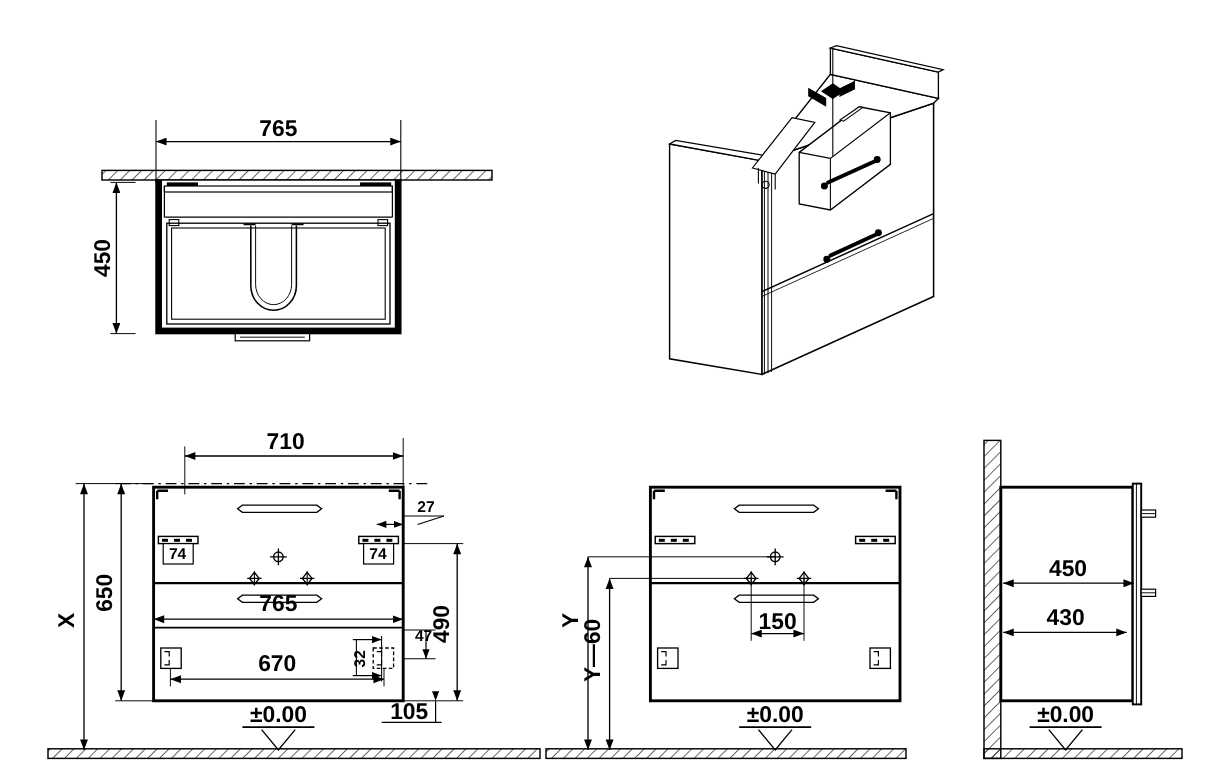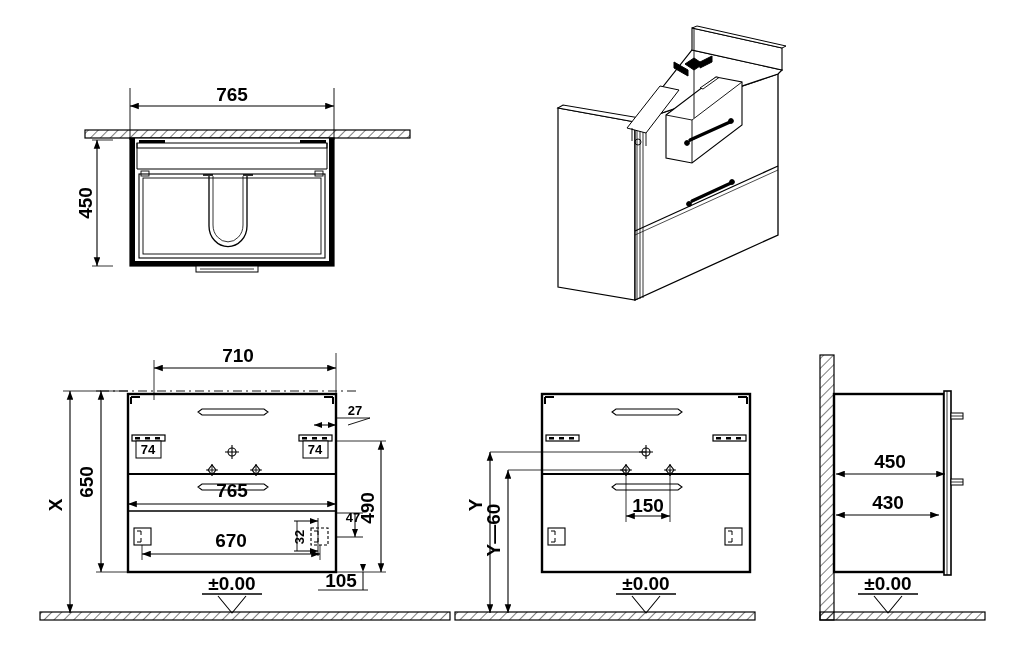--- a/index.html
+++ b/index.html
@@ -1,21 +1,21 @@
 <!DOCTYPE html>
 <html><head>
 <meta charset="utf-8">
 <title>Technical Drawing</title>
 <style>
   html,body{margin:0;padding:0;background:#ffffff;}
   body{
     font-family:"Liberation Sans", sans-serif;
     width:1020px;height:648px;overflow:hidden;position:relative;
   }
-  #sheet{position:absolute;left:0;top:0;width:1020px;height:588px;}
+  #sheet{position:absolute;left:0;top:12px;width:1020px;height:588px;}
   svg{display:block;}
   text{font-family:"Liberation Sans", sans-serif;font-weight:bold;fill:#000;}
   .dimtxt{font-size:19px;}
   .dimtxt-sm{font-size:13px;}
 </style>
 </head>
 <body>
 
 <div id="sheet">
 <svg width="1020" height="648" viewBox="0 0 1020 648" xmlns="http://www.w3.org/2000/svg">

